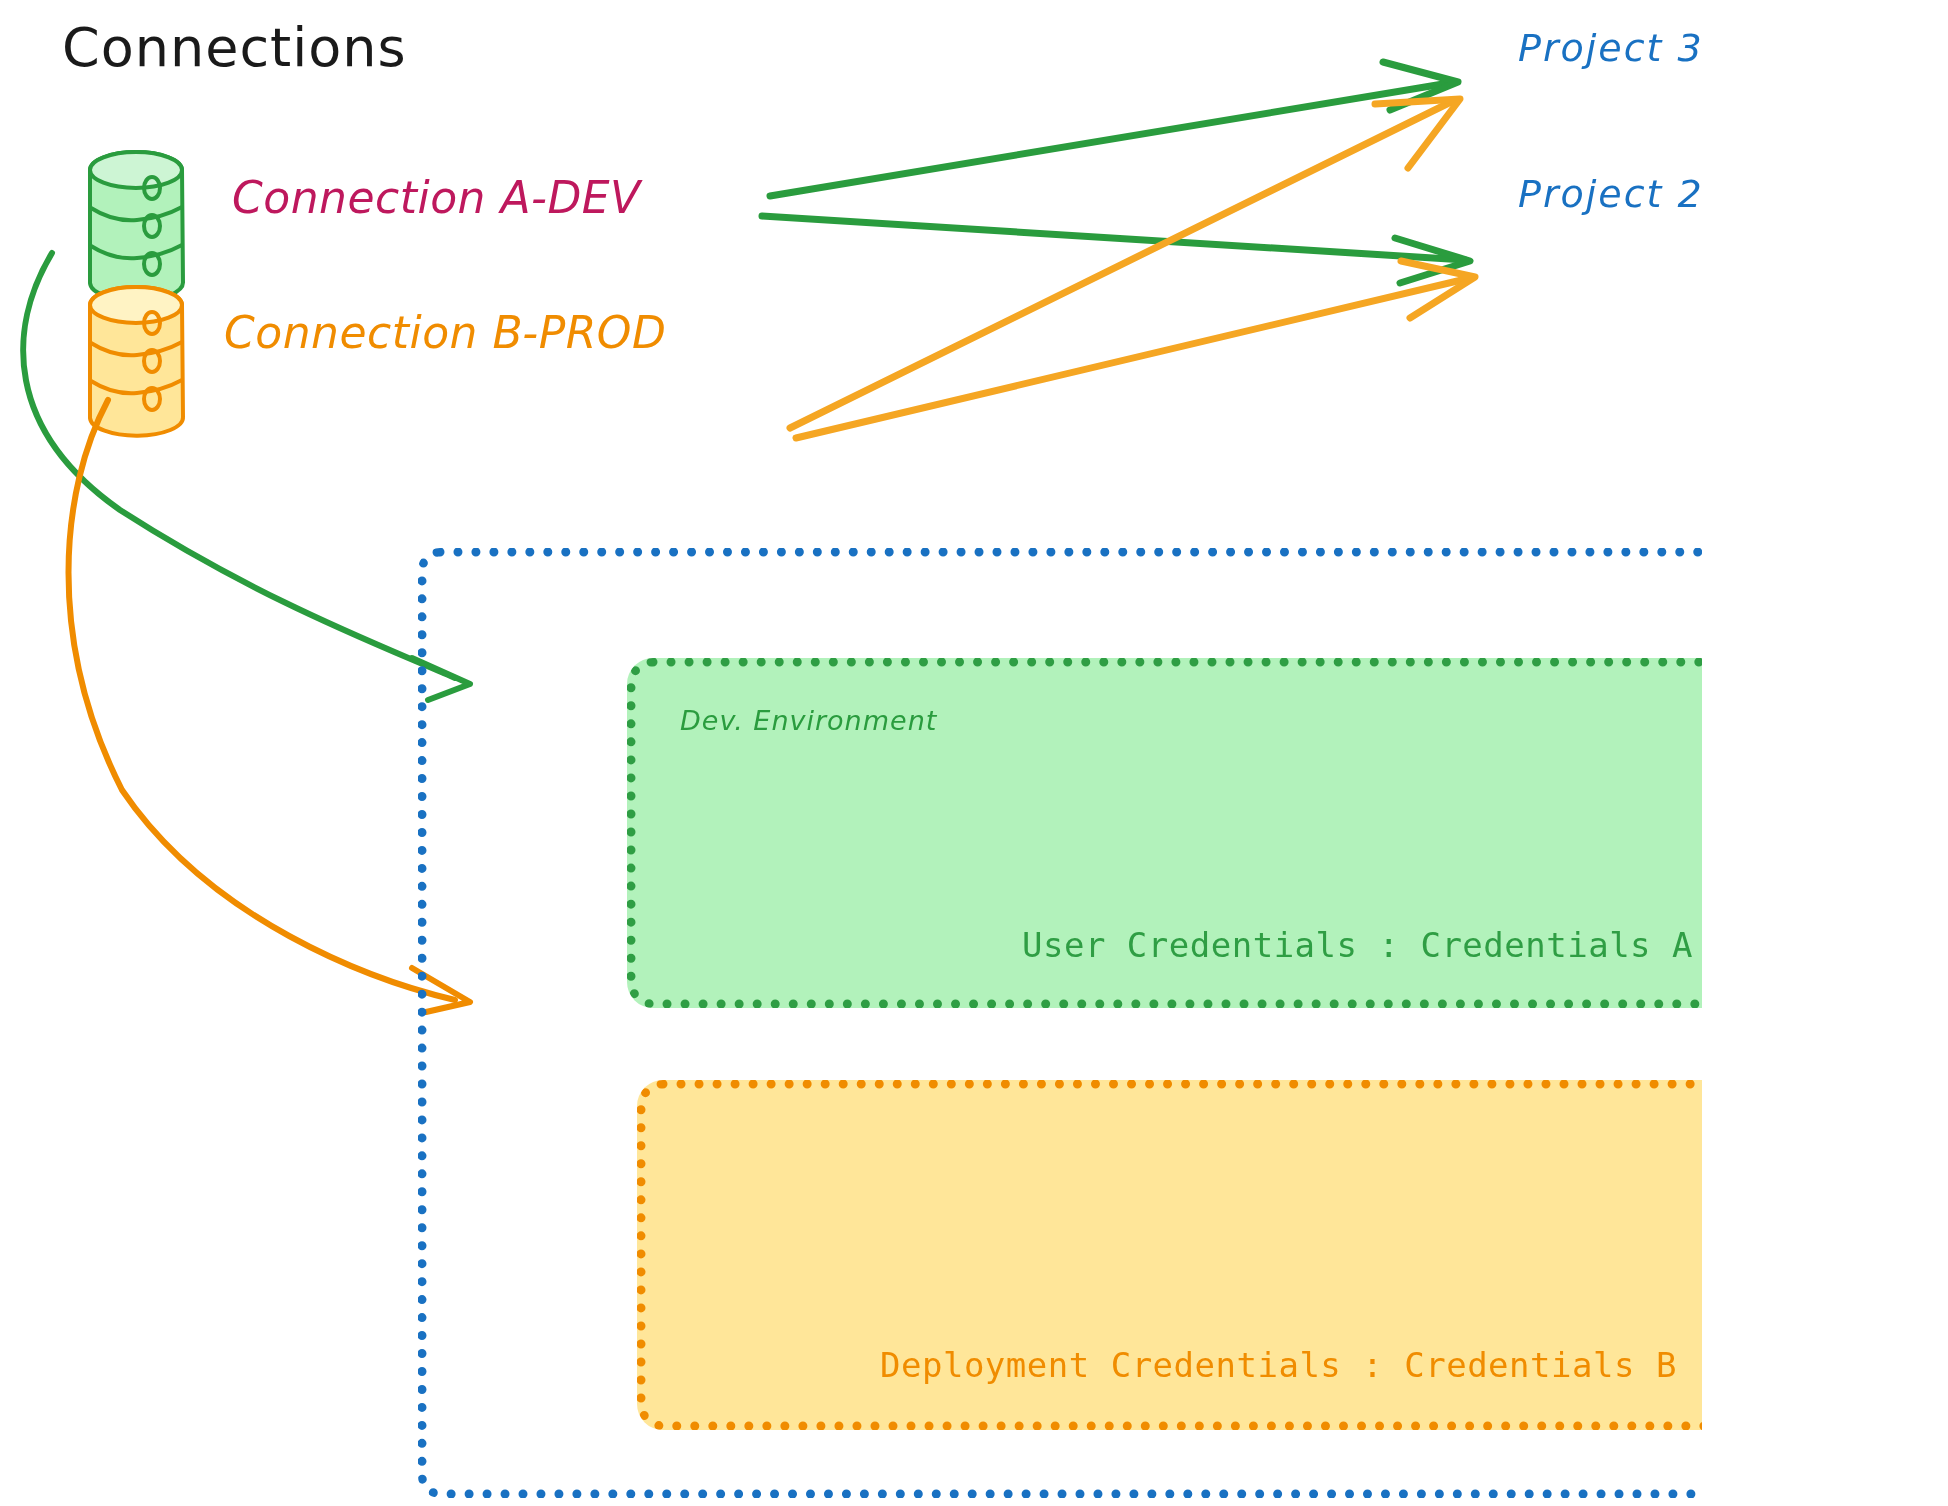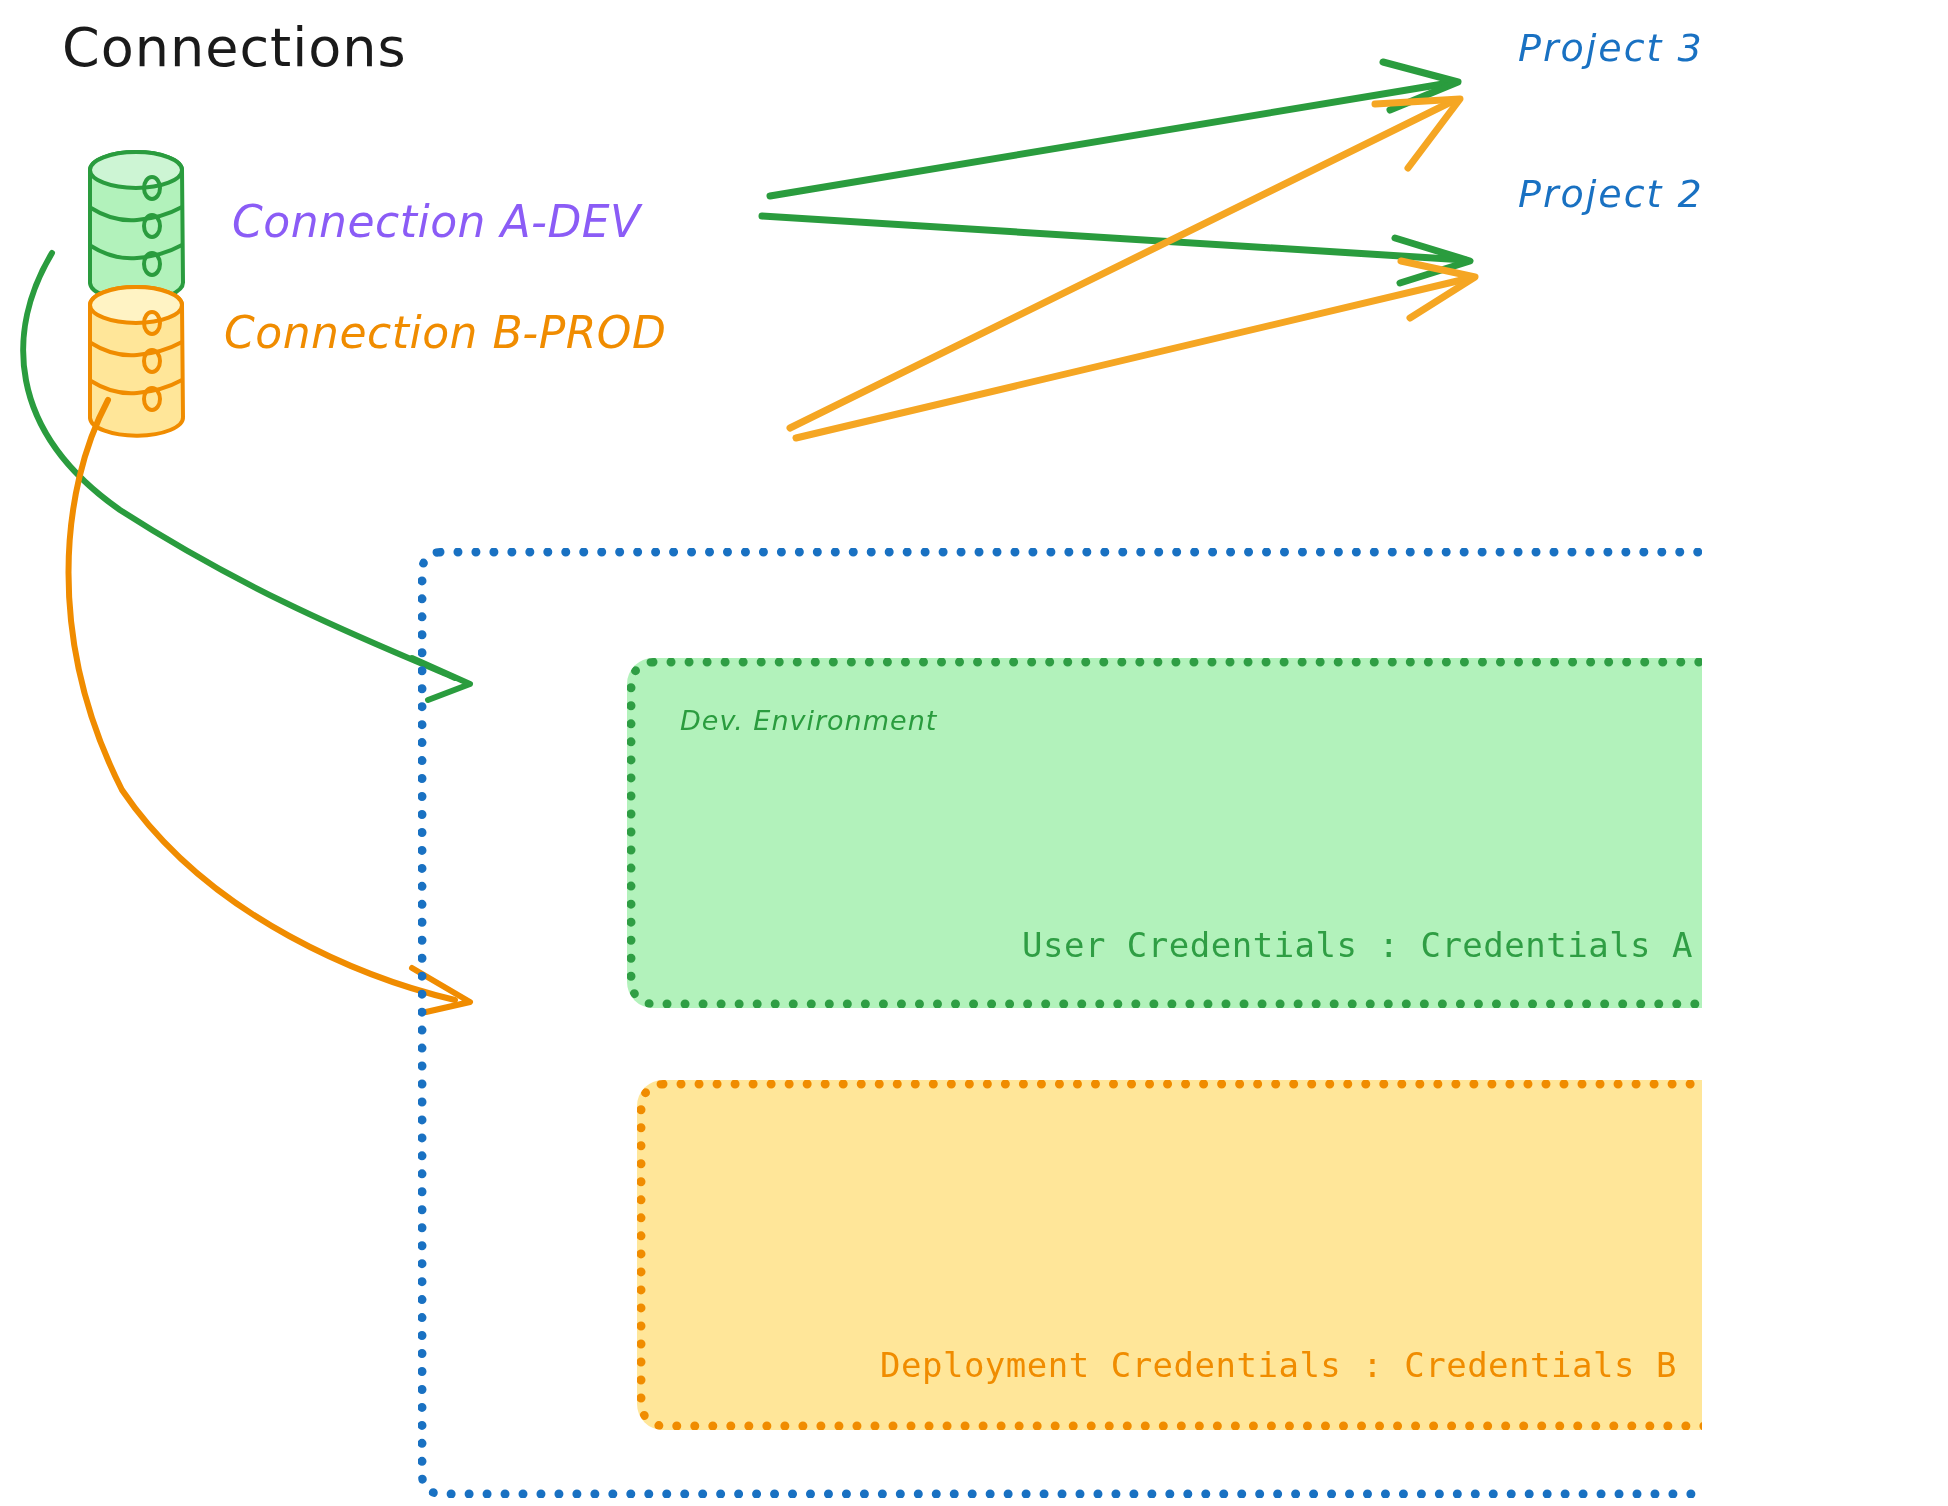--- a/index.html
+++ b/index.html
@@ -36,21 +36,21 @@
     font-size: 54px;
     font-weight: 500;
     letter-spacing: 1px;
   }
   .conn-label {
     font-size: 44px;
     font-style: italic;
     font-weight: 500;
     letter-spacing: 0.5px;
   }
-  .conn-green { color: #8b5cf6; margin-top: 24px; }
+  .conn-green { color: #be185d; }
   .conn-orange { color: #f08c00; }
   .project-label {
     color: #1971c2;
     font-size: 38px;
     font-weight: 500;
     font-style: italic;
     letter-spacing: 2px;
   }
   .env-title {
     font-size: 27px;

